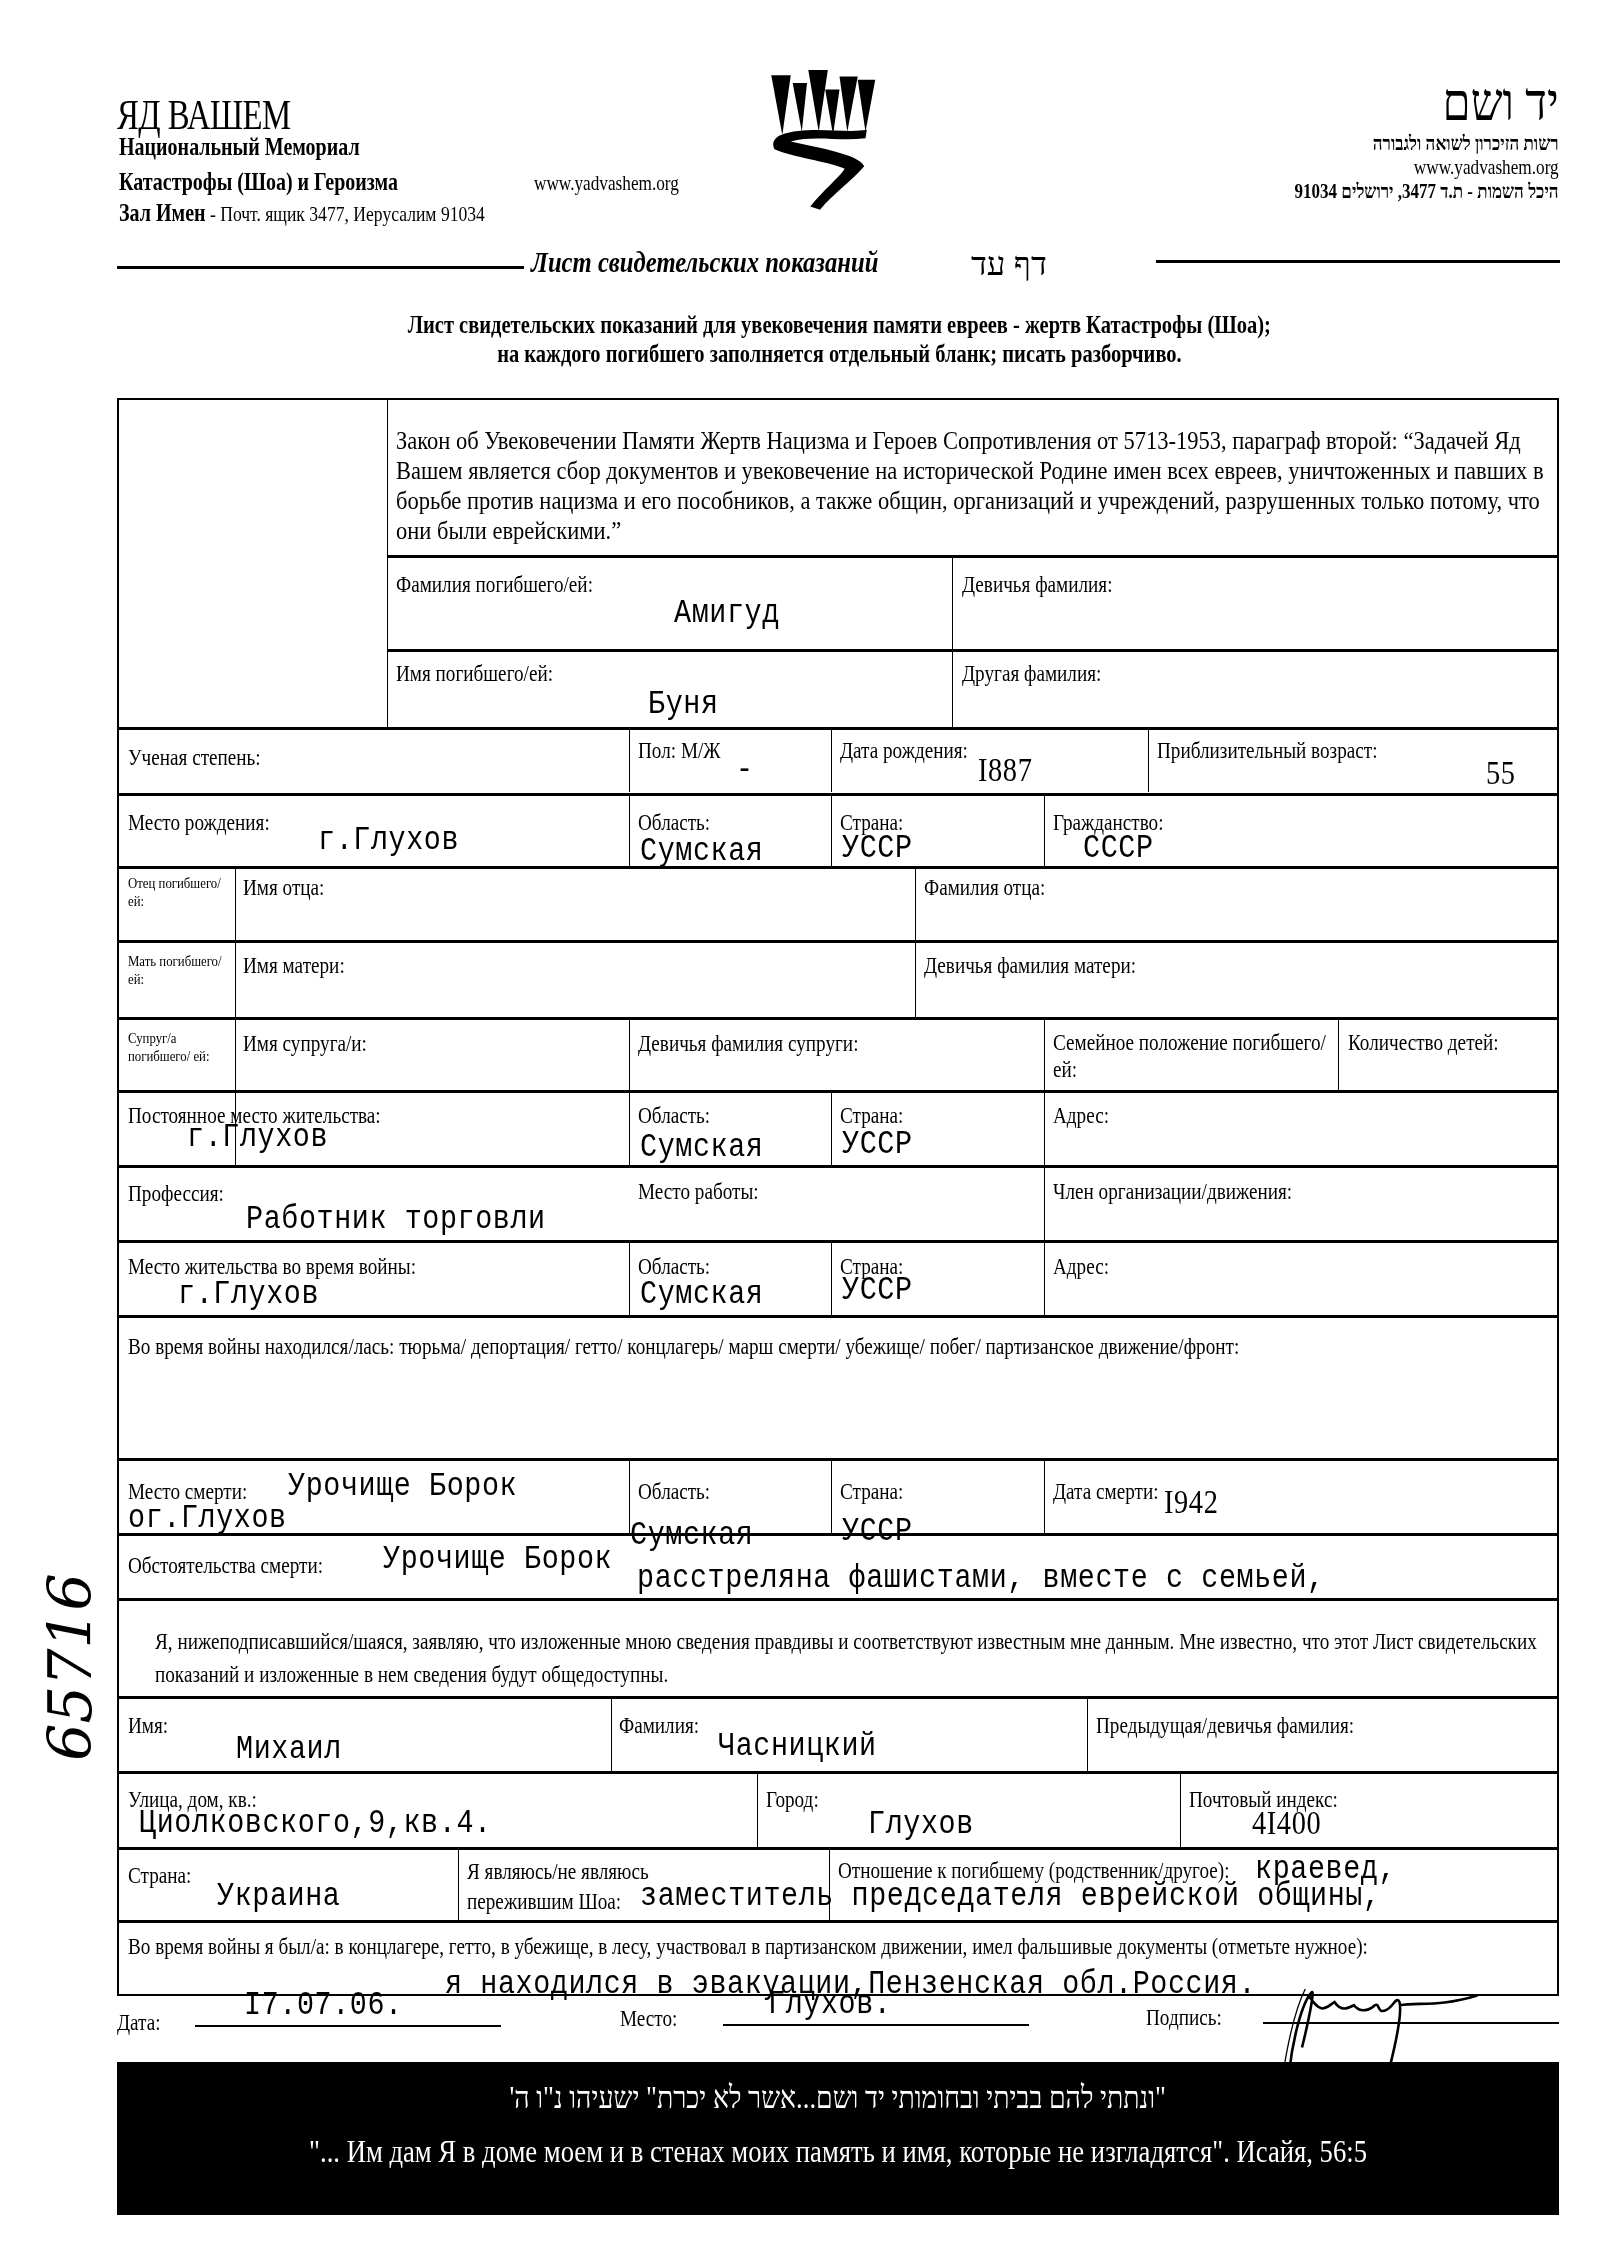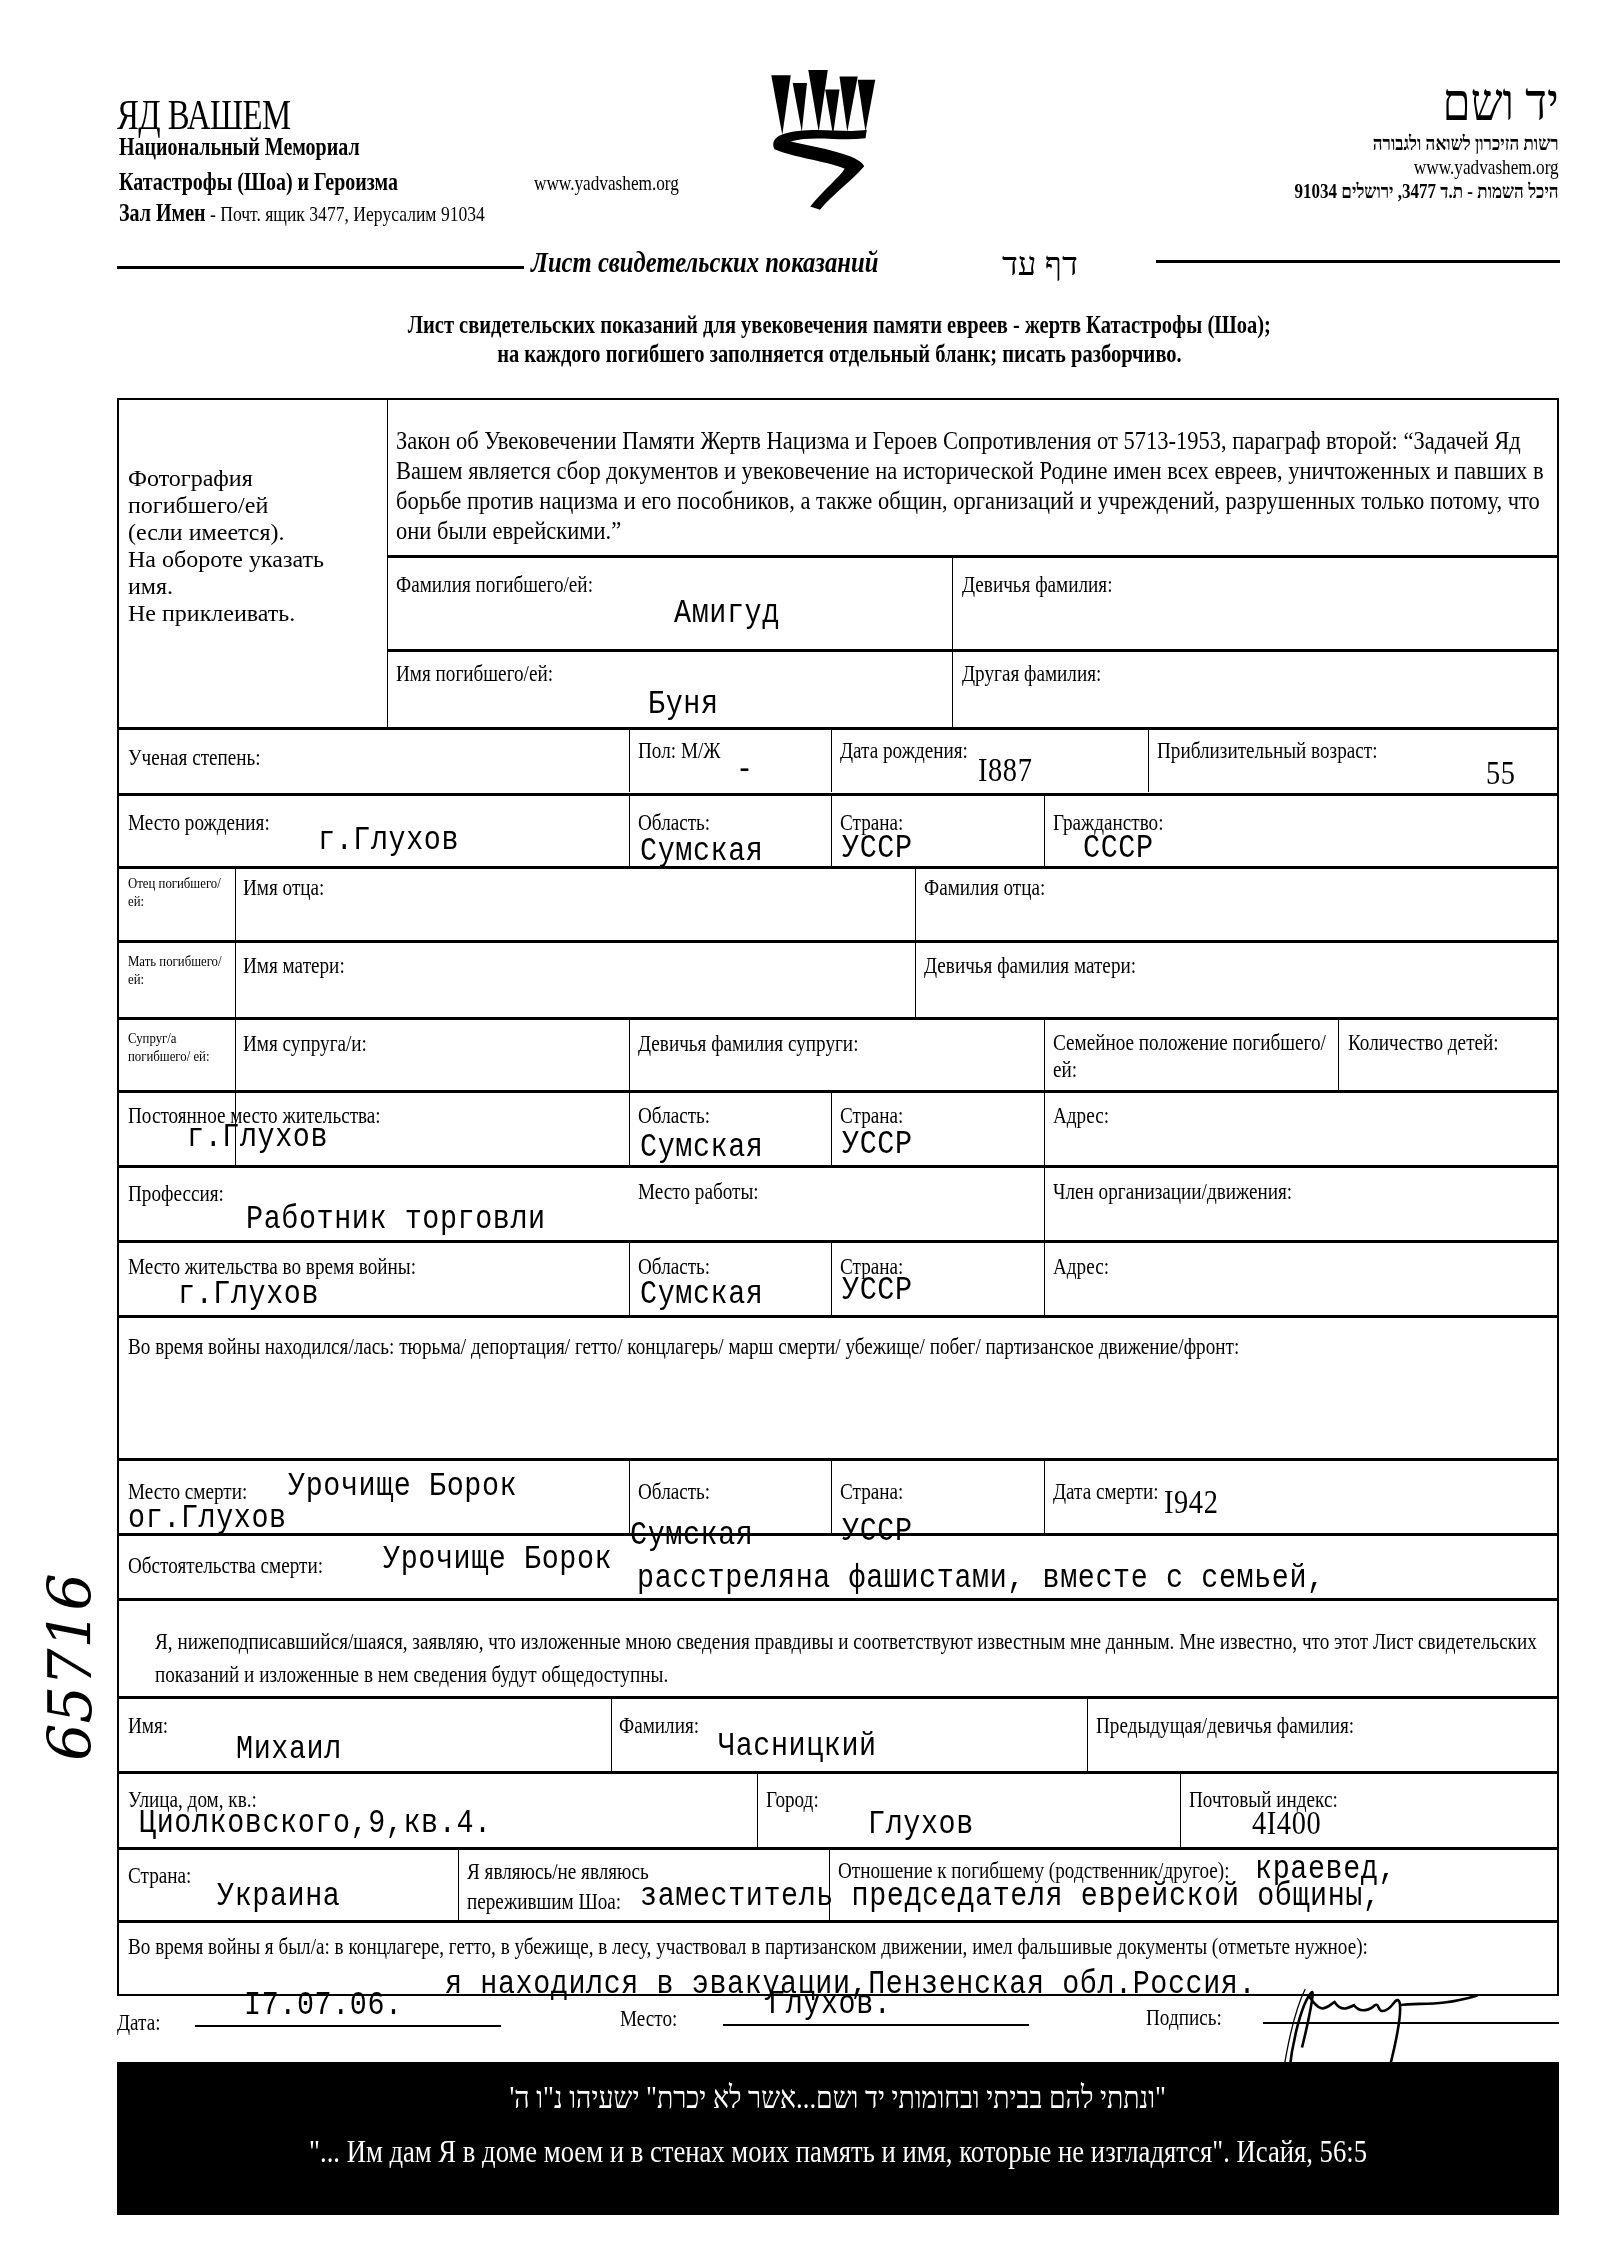--- a/index.html
+++ b/index.html
@@ -13,21 +13,21 @@
   .hdr-ru-small { font-weight: normal; font-size: 22px; }
   .hdr-url-left { left: 534px; top: 171px; font-size: 21px; transform: scaleX(0.82); transform-origin: left top; }
   .hdr-he-title { right: 65px; top: 72px; font-size: 53px; direction: rtl; transform: scaleX(0.85); transform-origin: right top; }
   .hdr-he-line { right: 65px; font-size: 20px; font-weight: bold; direction: rtl; transform: scaleX(0.85); transform-origin: right top; white-space: nowrap; }
   .hdr-url-right { right: 65px; top: 155px; font-size: 21px; transform: scaleX(0.82); transform-origin: right top; }
 
   .logo { left: 768px; top: 70px; width: 117px; height: 143px; }
 
   .title-rule { height: 2.6px; background: #000; top: 266px; }
   .form-title { left: 531px; top: 246px; font-size: 29px; font-style: italic; font-weight: bold; transform: scaleX(0.85); transform-origin: left top; white-space: nowrap; }
-  .form-title-he { left: 1002px; top: 246px; font-size: 33px; direction: rtl; }
+  .form-title-he { left: 971px; top: 246px; font-size: 33px; direction: rtl; }
 
   .intro { left: 118px; width: 1442px; text-align: center; font-size: 25px; font-weight: bold; }
   .intro span { display: inline-block; transform: scaleX(0.82); white-space: nowrap; }
 
   
   .form { left: 117px; top: 398px; width: 1442px; height: 1598px; border: 2px solid #000; }
   .hline { position: absolute; height: 2.6px; background: #000; }
   .vline { position: absolute; width: 1.3px; background: #000; }
   .lbl { position: absolute; font-size: 23.4px; white-space: nowrap; transform: scaleX(0.82); transform-origin: left top; }
   .lbl-sm { font-size: 15.6px; line-height: 18px; white-space: normal; }
@@ -75,26 +75,20 @@
 <div class="abs form-title">Лист свидетельских показаний</div>
 <div class="abs form-title-he">דף עד</div>
 <div class="abs title-rule" style="left:1156px; width:404px; top:260px;"></div>
 
 <div class="abs intro" style="top:311px;"><span>Лист свидетельских показаний для увековечения памяти евреев - жертв Катастрофы (Шоа);</span></div>
 <div class="abs intro" style="top:340px;"><span>на каждого погибшего заполняется отдельный бланк; писать разборчиво.</span></div>
 
 <div class="abs form">
 
   <div class="vline" style="left:268px; top:0; height:327px;"></div>
-  <div class="lbl photo-txt">Фотография
-погибшего/ей
-(если имеется).
-На обороте указать
-имя.
- Не приклеивать.</div>
   <div class="lbl law-txt" style="left:277px; width:1276px; transform:scaleX(0.9);">Закон об Увековечении Памяти Жертв Нацизма и Героев Сопротивления от 5713-1953, параграф второй: “Задачей Яд Вашем является сбор документов и увековечение на исторической Родине имен всех евреев, уничтоженных и павших в борьбе против нацизма и его пособников, а также общин, организаций и учреждений, разрушенных только потому, что они были еврейскими.”</div>
 
   <div class="hline" style="left:268px; top:155px; width:1172px;"></div>
   <div class="vline" style="left:833px; top:155px; height:173px;"></div>
 
   <div class="lbl" style="left:277px; top:171px;">Фамилия погибшего/ей:</div>
   <div class="val" style="left:555px; top:195px;">Амигуд</div>
   <div class="lbl" style="left:843px; top:171px;">Девичья фамилия:</div>
   <div class="val" style="left:846px; top:195px;"></div>
 

